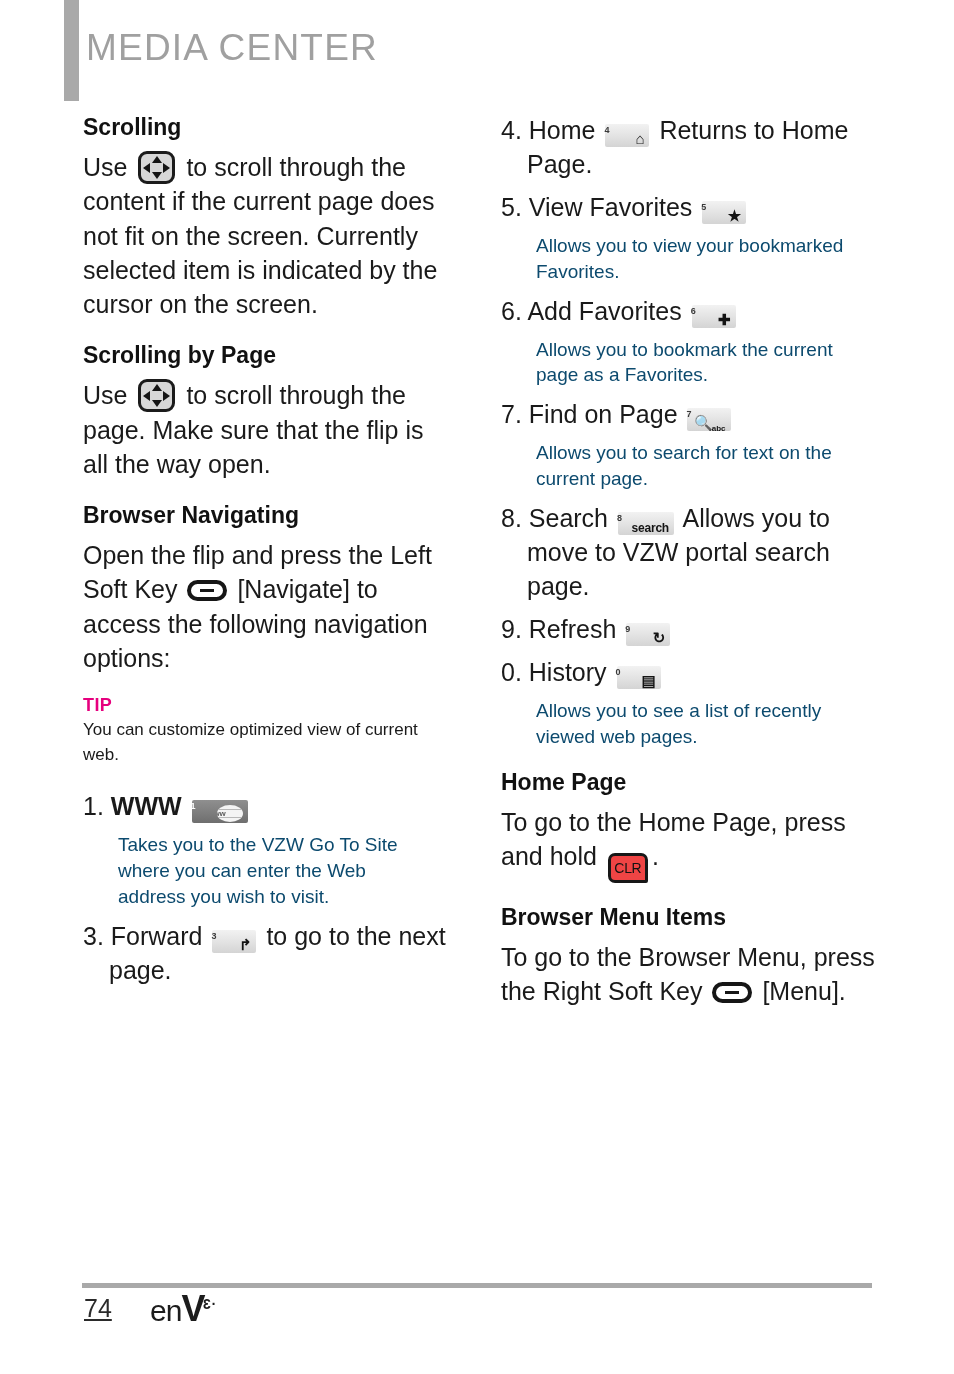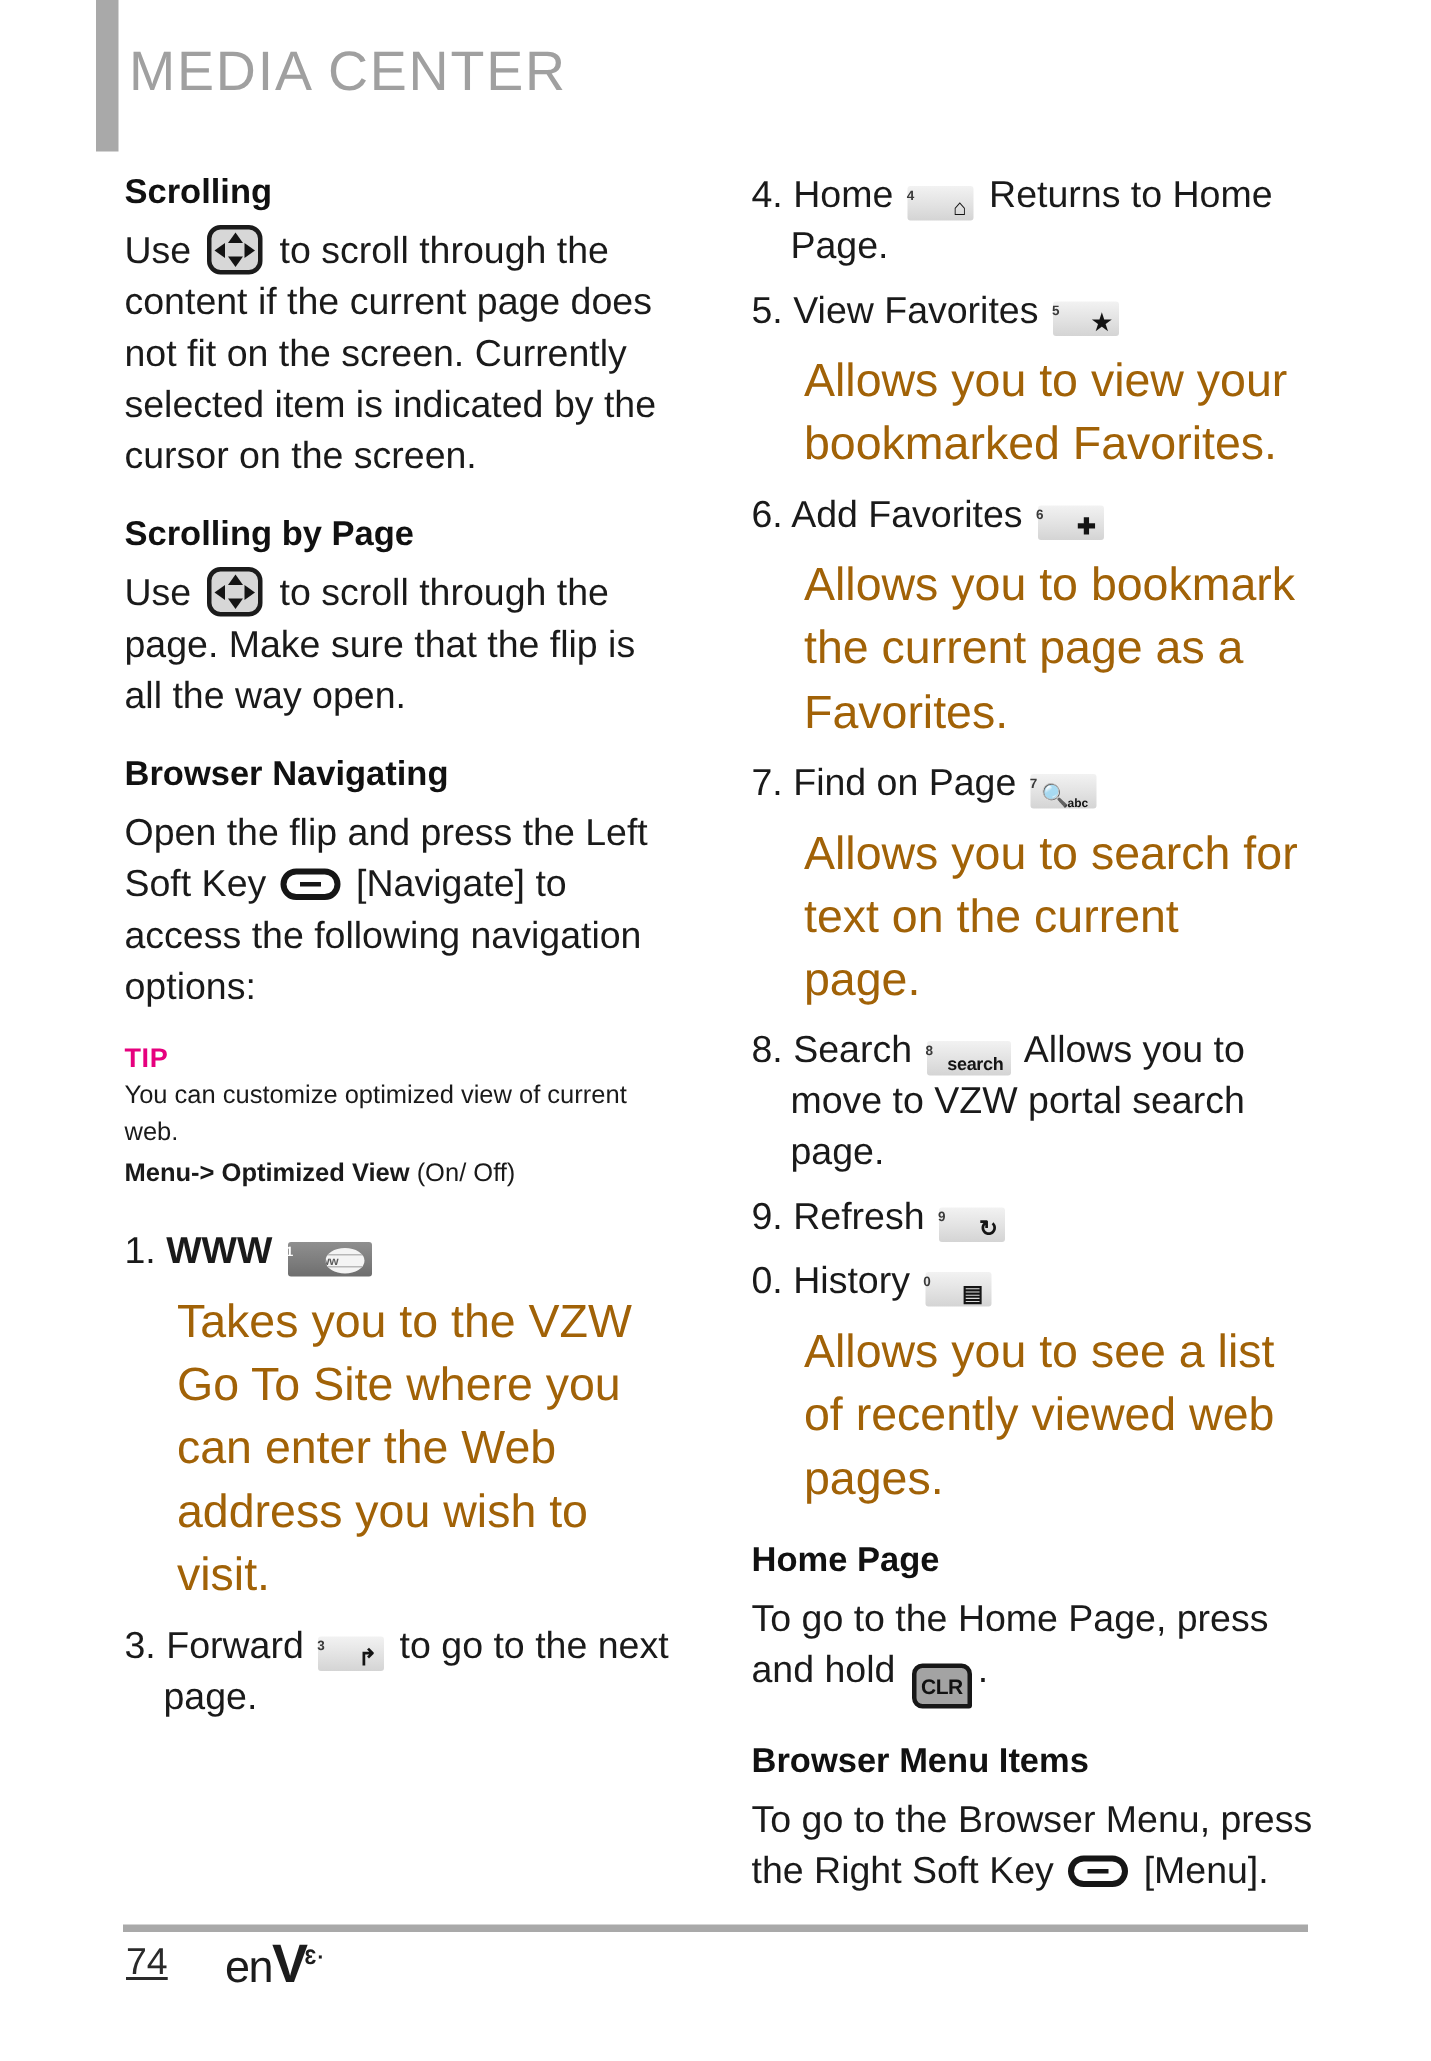--- a/index.html
+++ b/index.html
@@ -90,25 +90,25 @@
   .item-head {
     font-size: 25px;
     line-height: 1.36;
     display: block;
     font-weight: 300;
     color: #1a1a1a;
     text-indent: -26px;
     padding-left: 26px;
   }
   .item-desc {
-    font-size: 31px;
+    font-size: 19px;
     line-height: 1.36;
     margin: 9px 16px 0 35px;
     font-weight: 300;
-    color: #a16207;
+    color: #0c4a6e;
   }
   .item-head b { font-weight: bold; }
 
   
   .ic { display: inline-block; vertical-align: -6px; }
 
   
   .dpad {
     width: 37px; height: 33px;
     border: 3px solid #1b1b1b;
@@ -247,31 +247,31 @@
     vertical-align: baseline;
     position: relative;
     top: 3px;
     left: -1px;
   }
 
   
   .clrkey {
     display: inline-block;
     width: 40px; height: 30px;
-    background: #a3a3a3;
+    background: #ef4444;
     border: 3px solid #171717;
     border-radius: 7px 7px 2px 7px;
     position: relative;
     vertical-align: -8px;
     margin: 0 4px;
     box-sizing: border-box;
     text-align: center;
     line-height: 24px;
     font-size: 14px;
-    font-weight: bold;
+    font-weight: normal;
     color: #121212;
     letter-spacing: -.3px;
   }
 
   
   .footer-rule {
     position: absolute;
     left: 82px;
     top: 1283px;
     width: 790px;
@@ -333,21 +333,20 @@
   <p class="body">
     <span>Open the flip and press the Left Soft Key</span>
     <span class="ic softkey"><i></i></span>
     <b>[Navigate]</b>
     <span>to access the following navigation options:</span>
   </p>
 
   <div style="margin-bottom:22px;">
     <p class="tip-label">TIP</p>
     <p class="tip-text">You can customize optimized view of current web.</p>
-    <p class="tip-menu"><b>Menu-&gt; Optimized View</b><span> (On/ Off)</span></p>
   </div>
 
   <ol class="numlist">
 
     <li class="item">
       <span class="item-head">
         <span>1.</span>
         <b>WWW</b>
         <span class="ic key dark wide"><span class="kn">1</span><span class="globe"><span>www</span></span></span>
       </span>

